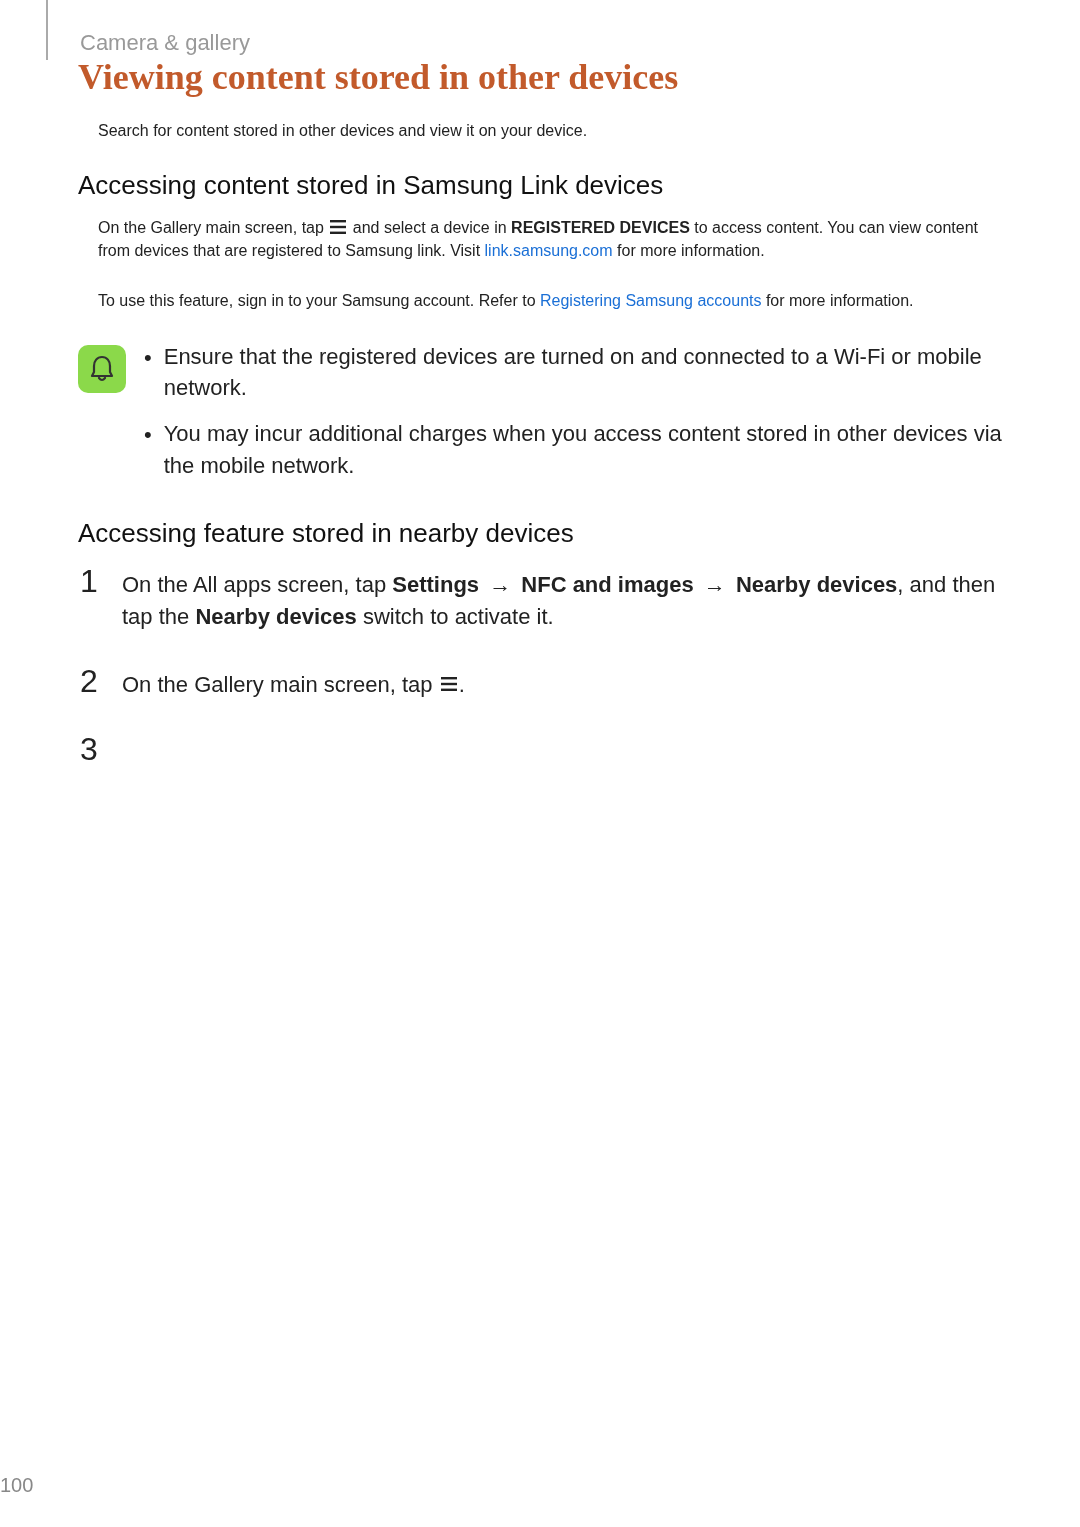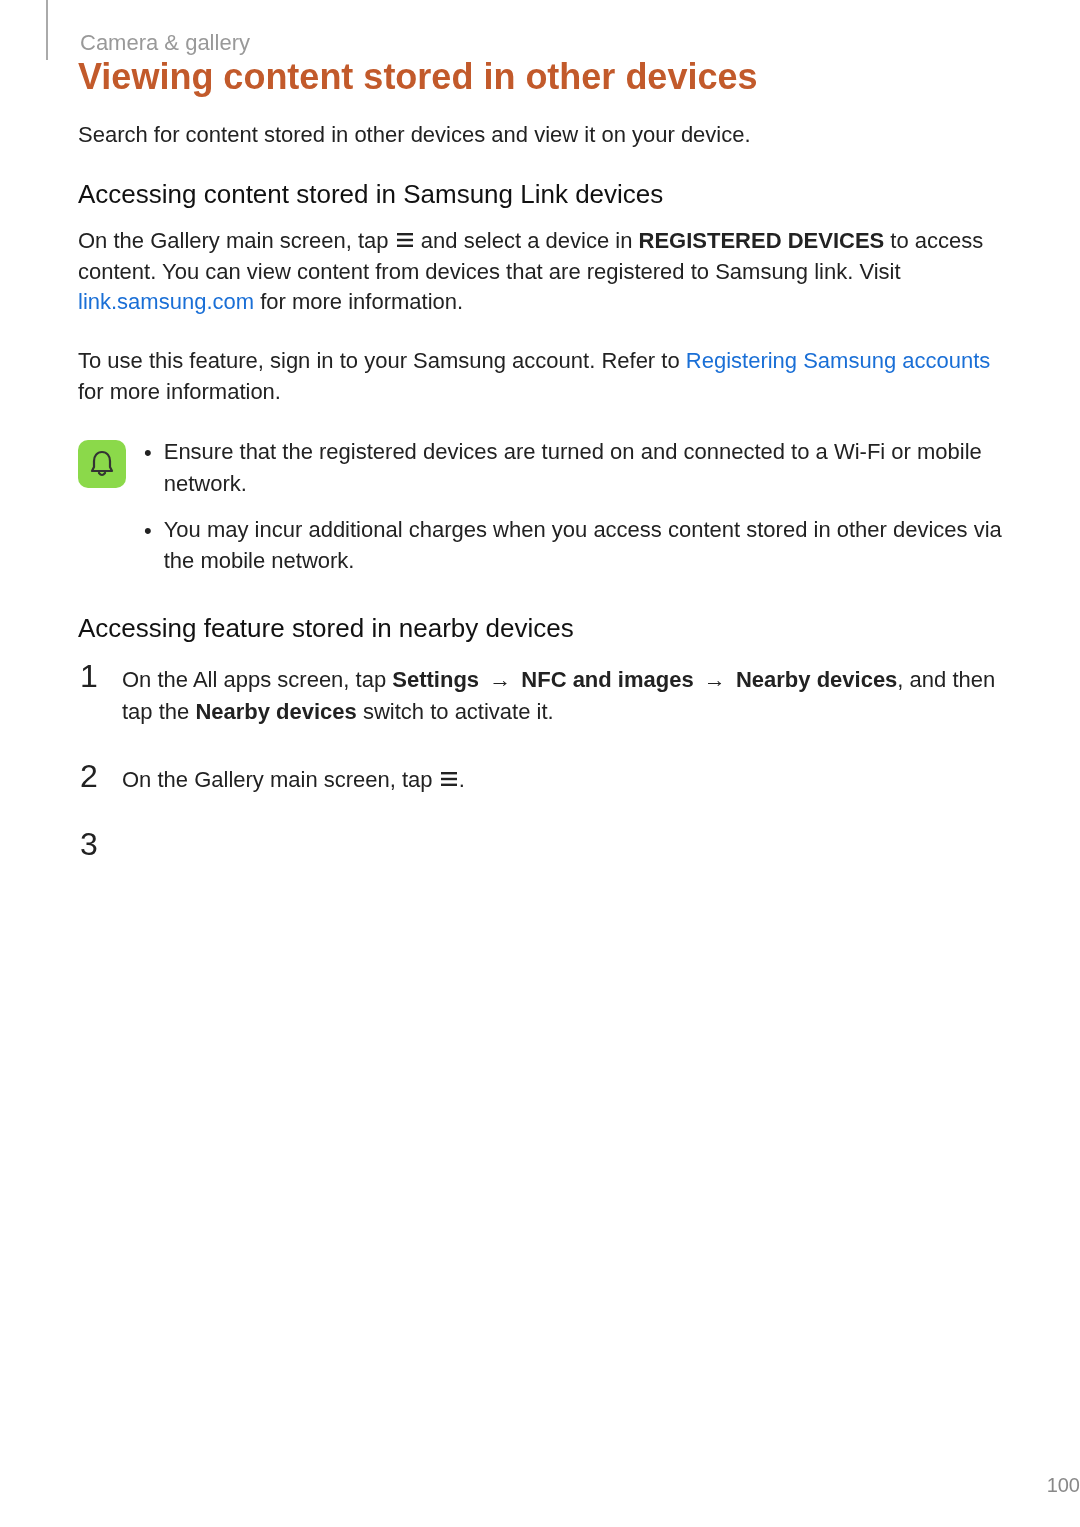--- a/index.html
+++ b/index.html
@@ -25,26 +25,28 @@
     .breadcrumb {
       font-size: 22px;
       color: #999;
       margin-left: 2px;
     }
     .h1 {
       font-size: 36px;
       font-weight: 700;
       color: #c25a2b;
       margin-bottom: 22px;
+      font-family: Liberation Serif, serif;
     }
     .body-text {
-      font-size: 22px;
+      font-size: 16px;
       line-height: 1.4;
       color: #222;
       margin-bottom: 28px;
+      margin-left: 20px;
     }
     .h2 {
       font-size: 26px;
       font-weight: 400;
       color: #111;
       margin-top: 22px;
       margin-bottom: 16px;
     }
     .link { color: #1a6fd6; }
     .bold { font-weight: 700; }
@@ -102,21 +104,21 @@
       margin: 0 2px;
       position: relative;
       top: -2px;
     }
     .arrow { margin: 0 4px; }
     .page-num {
       position: absolute;
       bottom: 30px;
       left: 0;
       width: 100%;
-      text-align: right;
+      text-align: left;
       font-size: 20px;
       color: #888;
     }
   </style>
 </head>
 <body>
 
 <div class="page-border-left"></div>
 
 <div class="content">

